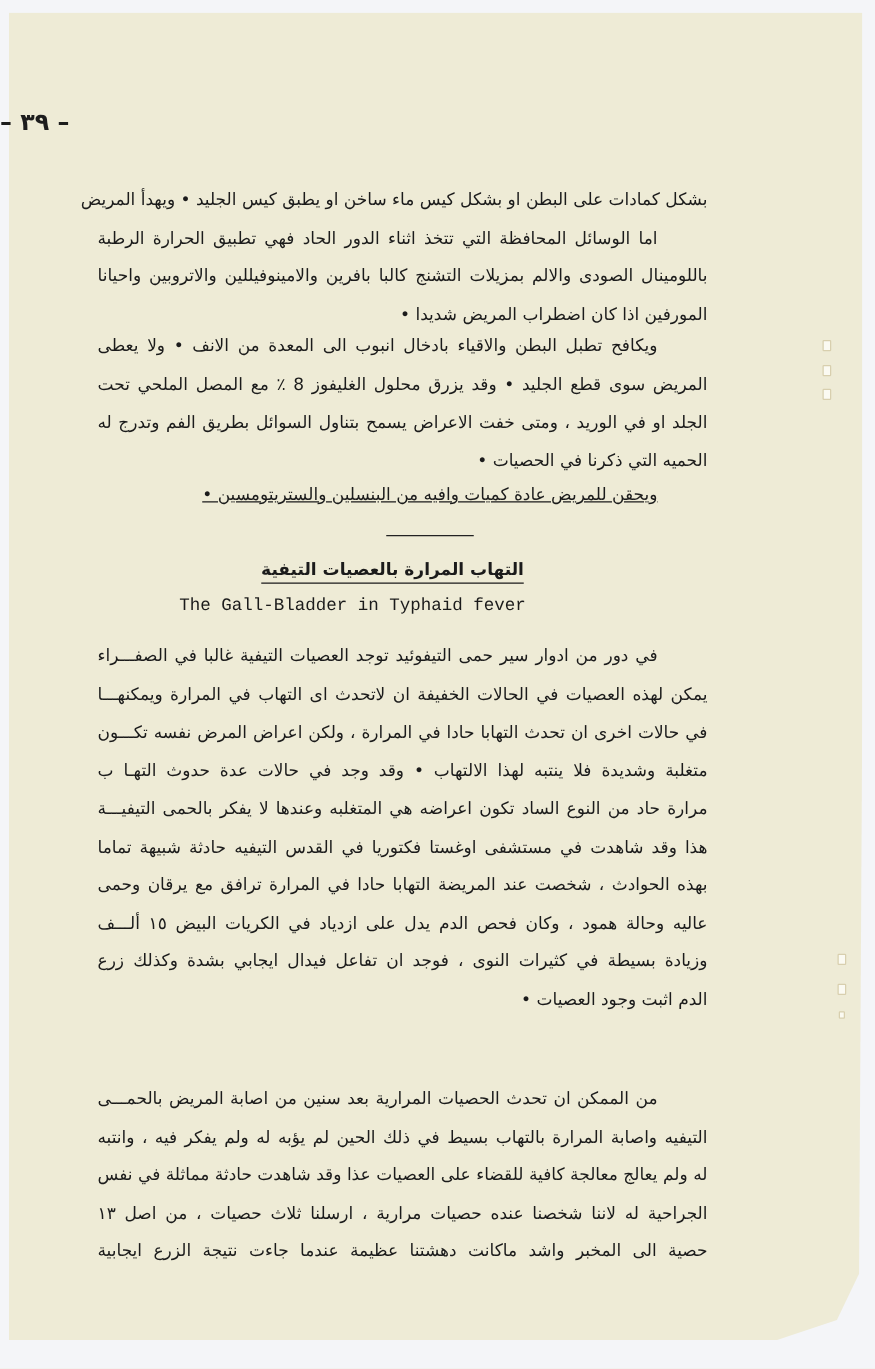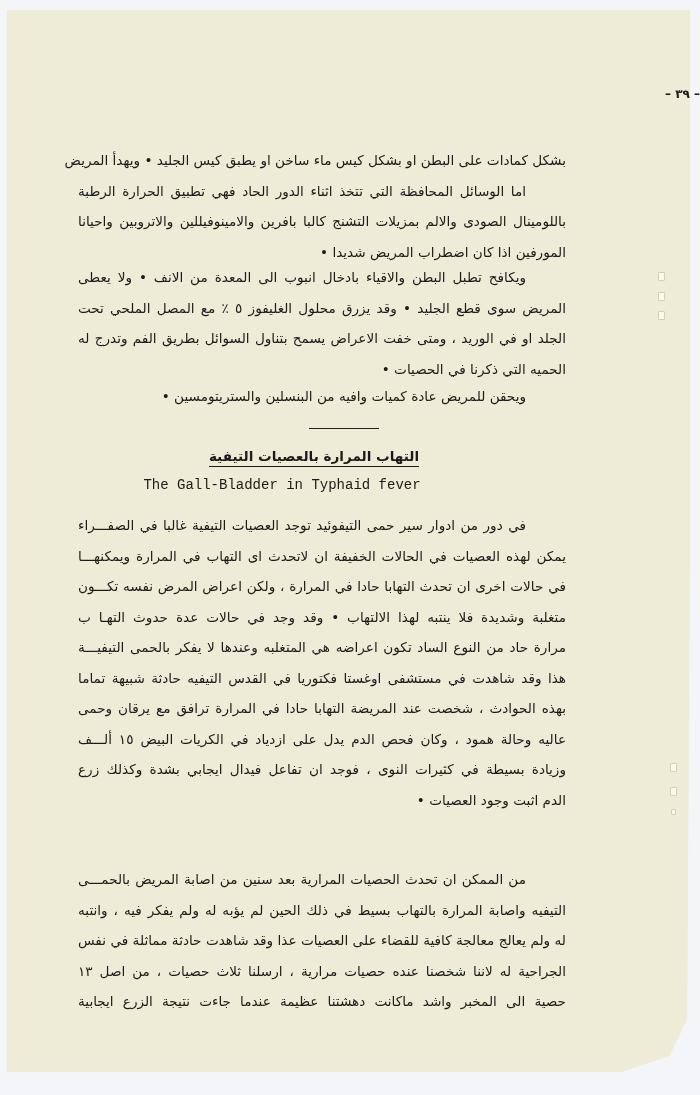--- a/index.html
+++ b/index.html
@@ -18,23 +18,23 @@
   }
   .punch {
     position: absolute;
     width: 5px; height: 7px;
     background: #fbfaf2;
     border: 1px solid #d8cfae;
     border-radius: 1px;
   }
   .pnum {
     position: absolute; top: 87px; left: 0; width: 700px;
-    text-align: right;
+    text-align: left;
     font-family: "DejaVu Sans", sans-serif;
-    font-size: 12px; font-weight: bold; color: #1d1d1d;
+    font-size: 19px; font-weight: bold; color: #1d1d1d;
     letter-spacing: 2px;
   }
   .text {
     position: absolute;
     left: 78px; width: 488px;
     direction: rtl;
     text-align: justify;
     text-align-last: right;
     color: #1b1b1b;
     font-family: "DejaVu Sans", sans-serif;
@@ -75,26 +75,26 @@
 
 <div class="text" style="top:145px;">
   <span class="line">بشكل كمادات على البطن او بشكل كيس ماء ساخن او يطبق كيس الجليد • ويهدأ المريض</span>
   <span class="line" style="padding-right:40px;">اما الوسائل المحافظة التي تتخذ اثناء الدور الحاد فهي تطبيق الحرارة الرطبة</span>
   <span class="line">باللومينال الصودى والالم بمزيلات التشنج كالبا بافرين والامينوفيللين والاتروبين واحيانا</span>
   <span class="line last">المورفين اذا كان اضطراب المريض شديدا •</span>
 </div>
 
 <div class="text" style="top:262px;">
   <span class="line" style="padding-right:40px;">ويكافح تطبل البطن والاقياء بادخال انبوب الى المعدة من الانف • ولا يعطى</span>
-  <span class="line">المريض سوى قطع الجليد • وقد يزرق محلول الغليفوز ٥ ٪ مع المصل الملحي تحت</span>
+  <span class="line">المريض سوى قطع الجليد • وقد يزرق محلول الغليفوز 8 ٪ مع المصل الملحي تحت</span>
   <span class="line">الجلد او في الوريد ، ومتى خفت الاعراض يسمح بتناول السوائل بطريق الفم وتدرج له</span>
   <span class="line last">الحميه التي ذكرنا في الحصيات •</span>
 </div>
 
-<div class="text" style="top:381px;">
+<div class="text" style="top:381px;text-decoration:underline;">
   <span class="line last" style="padding-right:40px;">ويحقن للمريض عادة كميات وافيه من البنسلين والستريتومسين •</span>
 </div>
 
 <div class="rule"></div>
 
 <div class="ar-title">
   <span>التهاب المرارة بالعصيات التيفية</span>
 </div>
 <div class="en-title">The Gall-Bladder in Typhaid fever</div>
 

